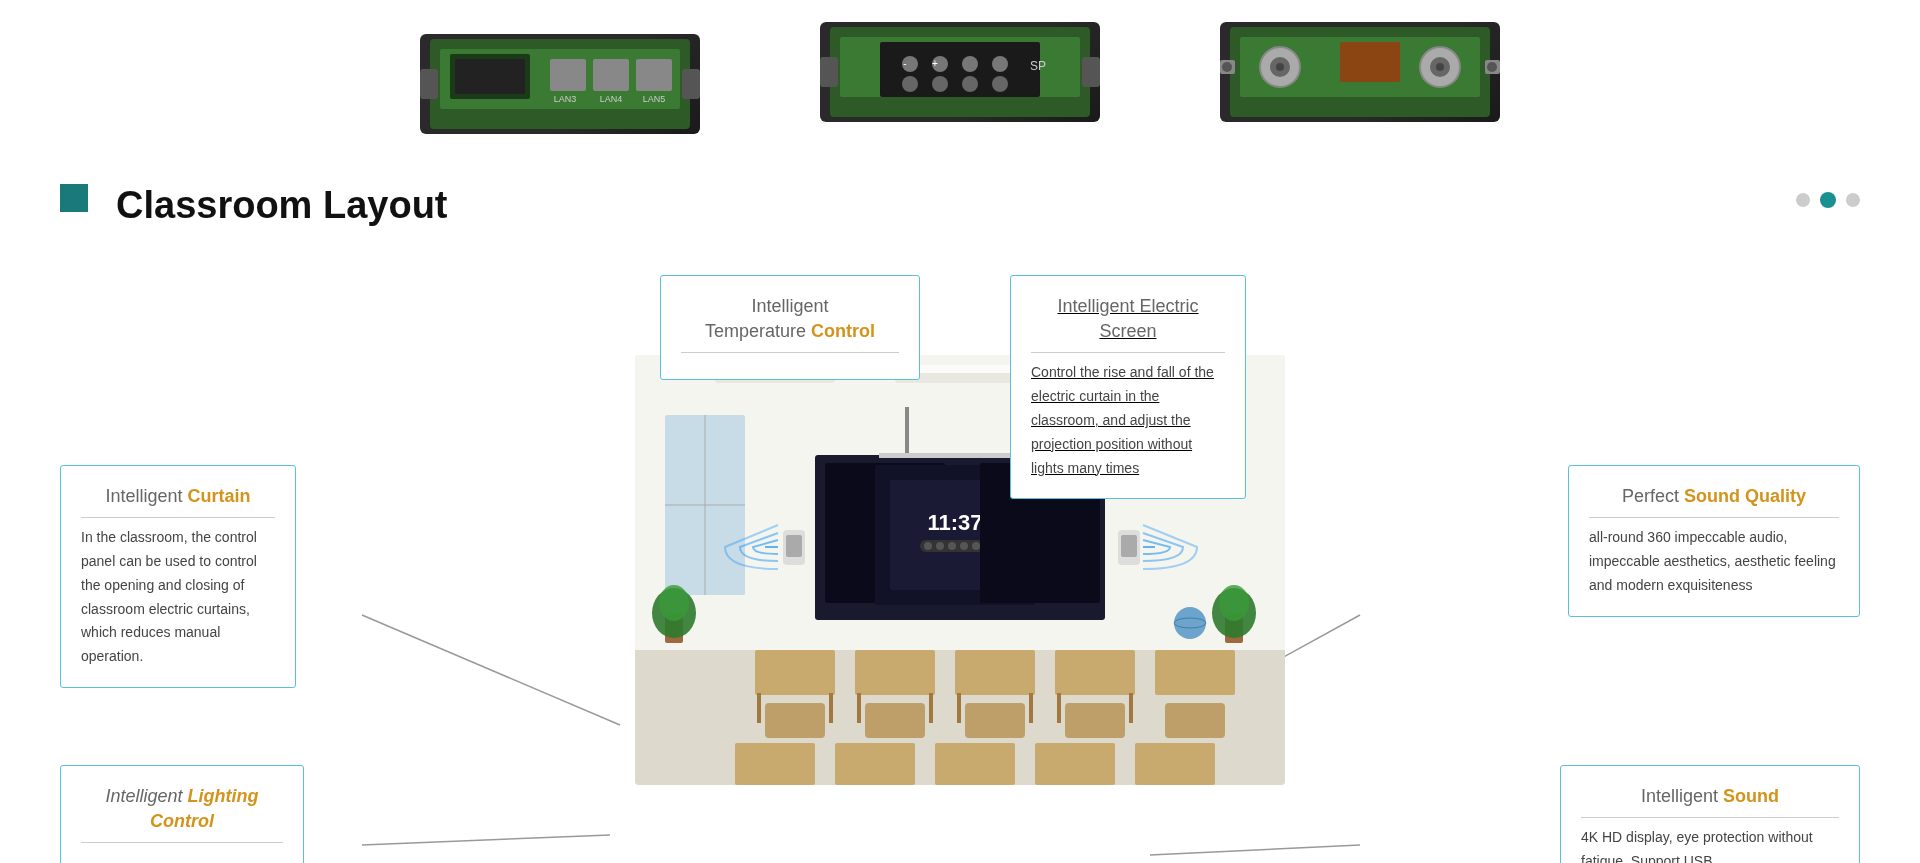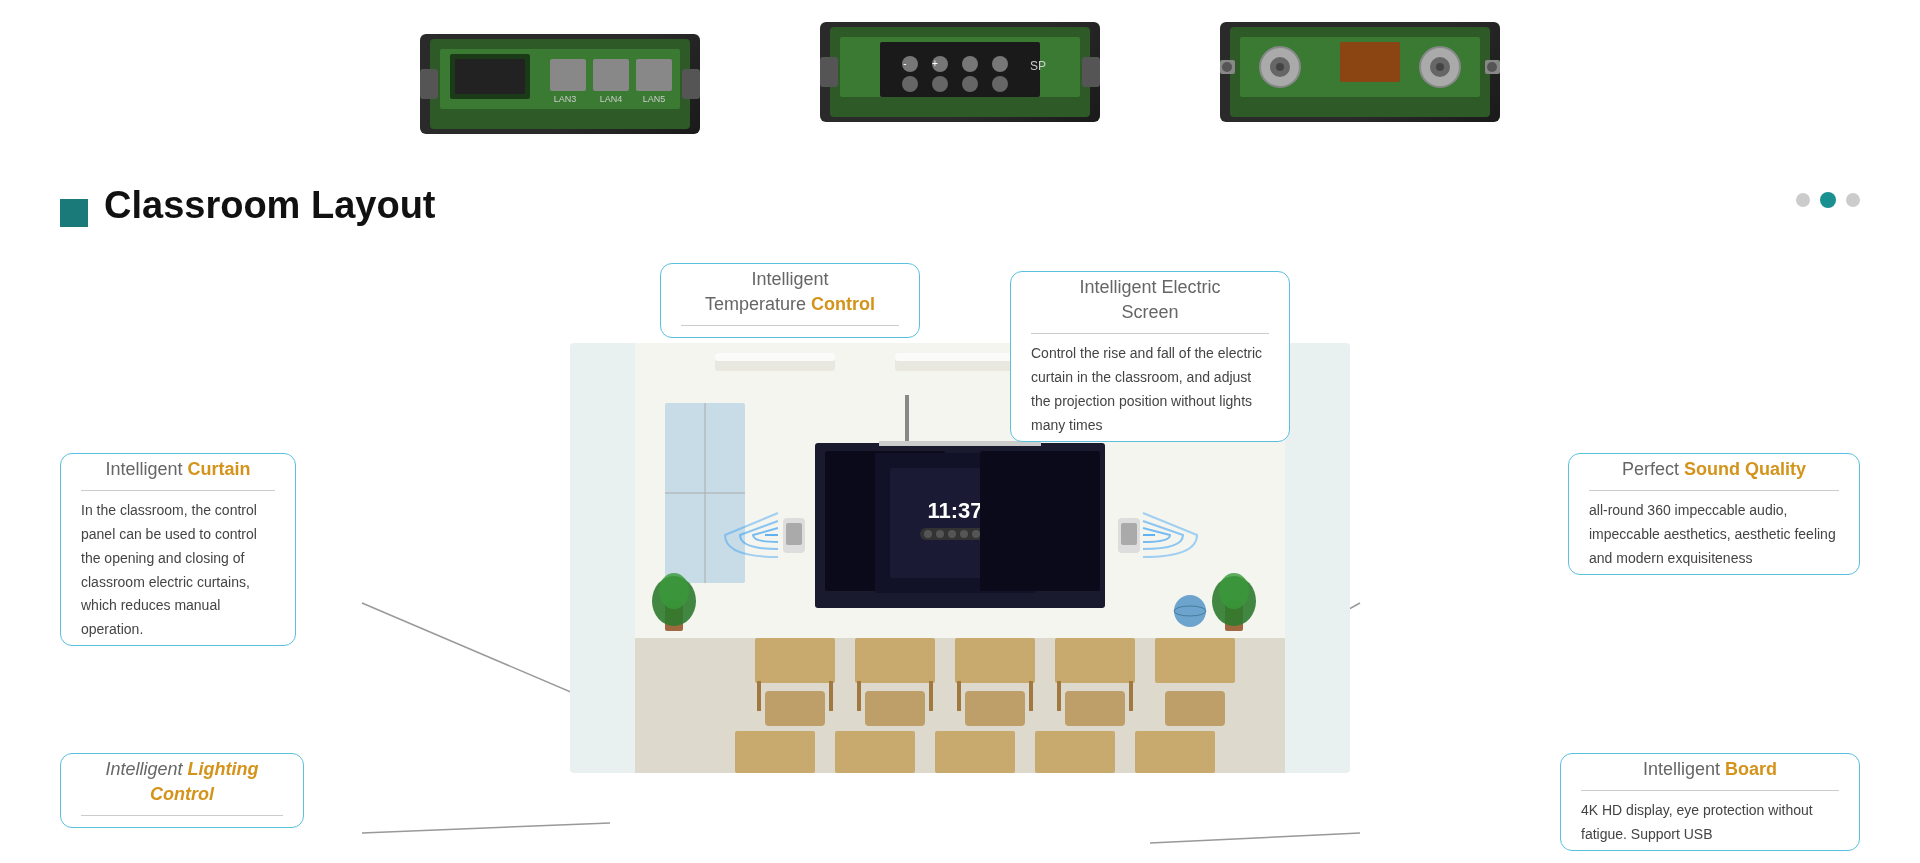--- a/index.html
+++ b/index.html
@@ -42,23 +42,23 @@
     }
 
     
     .classroom-section {
       padding: 20px 60px 0 60px;
       position: relative;
     }
 
     .section-title {
       display: flex;
-      align-items: flex-end;
-      gap: 16px;
-      margin-bottom: 36px;
+      align-items: flex-start;
+      gap: 28px;
+      margin-bottom: 48px;
     }
     .title-square {
       width: 28px;
       height: 28px;
       background: #1a7a7a;
       flex-shrink: 0;
     }
     .title-text {
       font-size: 38px;
       font-weight: 900;
@@ -91,41 +91,41 @@
       position: relative;
       width: 100%;
       height: 680px;
     }
 
     
     .classroom-image {
       position: absolute;
       left: 50%;
       transform: translateX(-50%);
-      width: 780px;
+      width: 650px;
       height: 430px;
       top: 80px;
       border-radius: 4px;
       overflow: hidden;
       background: #e8f0f0;
     }
 
     
     .classroom-svg {
       width: 100%;
       height: 100%;
     }
 
     
     .info-box {
       position: absolute;
       border: 1.5px solid #5bc0de;
-      border-radius: 12px;
+      border-radius: 3px;
       background: #fff;
-      padding: 3px 20px;
+      padding: 18px 20px;
     }
     .info-box-title {
       font-size: 18px;
       text-align: center;
       margin-bottom: 8px;
       padding-bottom: 8px;
       border-bottom: 1.5px solid #ccc;
       line-height: 1.4;
     }
     .title-normal { color: #666; font-weight: 400; }
@@ -138,23 +138,24 @@
 
     
     .box-temp {
       width: 260px;
       left: calc(50% - 300px);
       top: 0;
     }
 
     
     .box-screen {
-      width: 280px;
+      width: 236px;
       left: calc(50% + 50px);
-      top: 8px;
+      top: 0;
+      text-decoration: underline;
     }
 
     
     .box-curtain {
       width: 236px;
       left: 0;
       top: 190px;
     }
 
     
@@ -428,20 +429,20 @@
     <div class="info-box box-lighting">
       <div class="info-box-title">
         <span class="title-normal">Intelligent</span>
         <span class="title-highlight">Lighting Control</span>
       </div>
     </div>
 
     <div class="info-box box-board">
       <div class="info-box-title">
         <span class="title-normal">Intelligent</span>
-        <span class="title-highlight">Board</span>
+        <span class="title-highlight">Sound</span>
       </div>
       <p class="info-box-text">4K HD display, eye protection without fatigue. Support USB</p>
     </div>
 
   </div>
 
 </div>
 
 </body></html>

